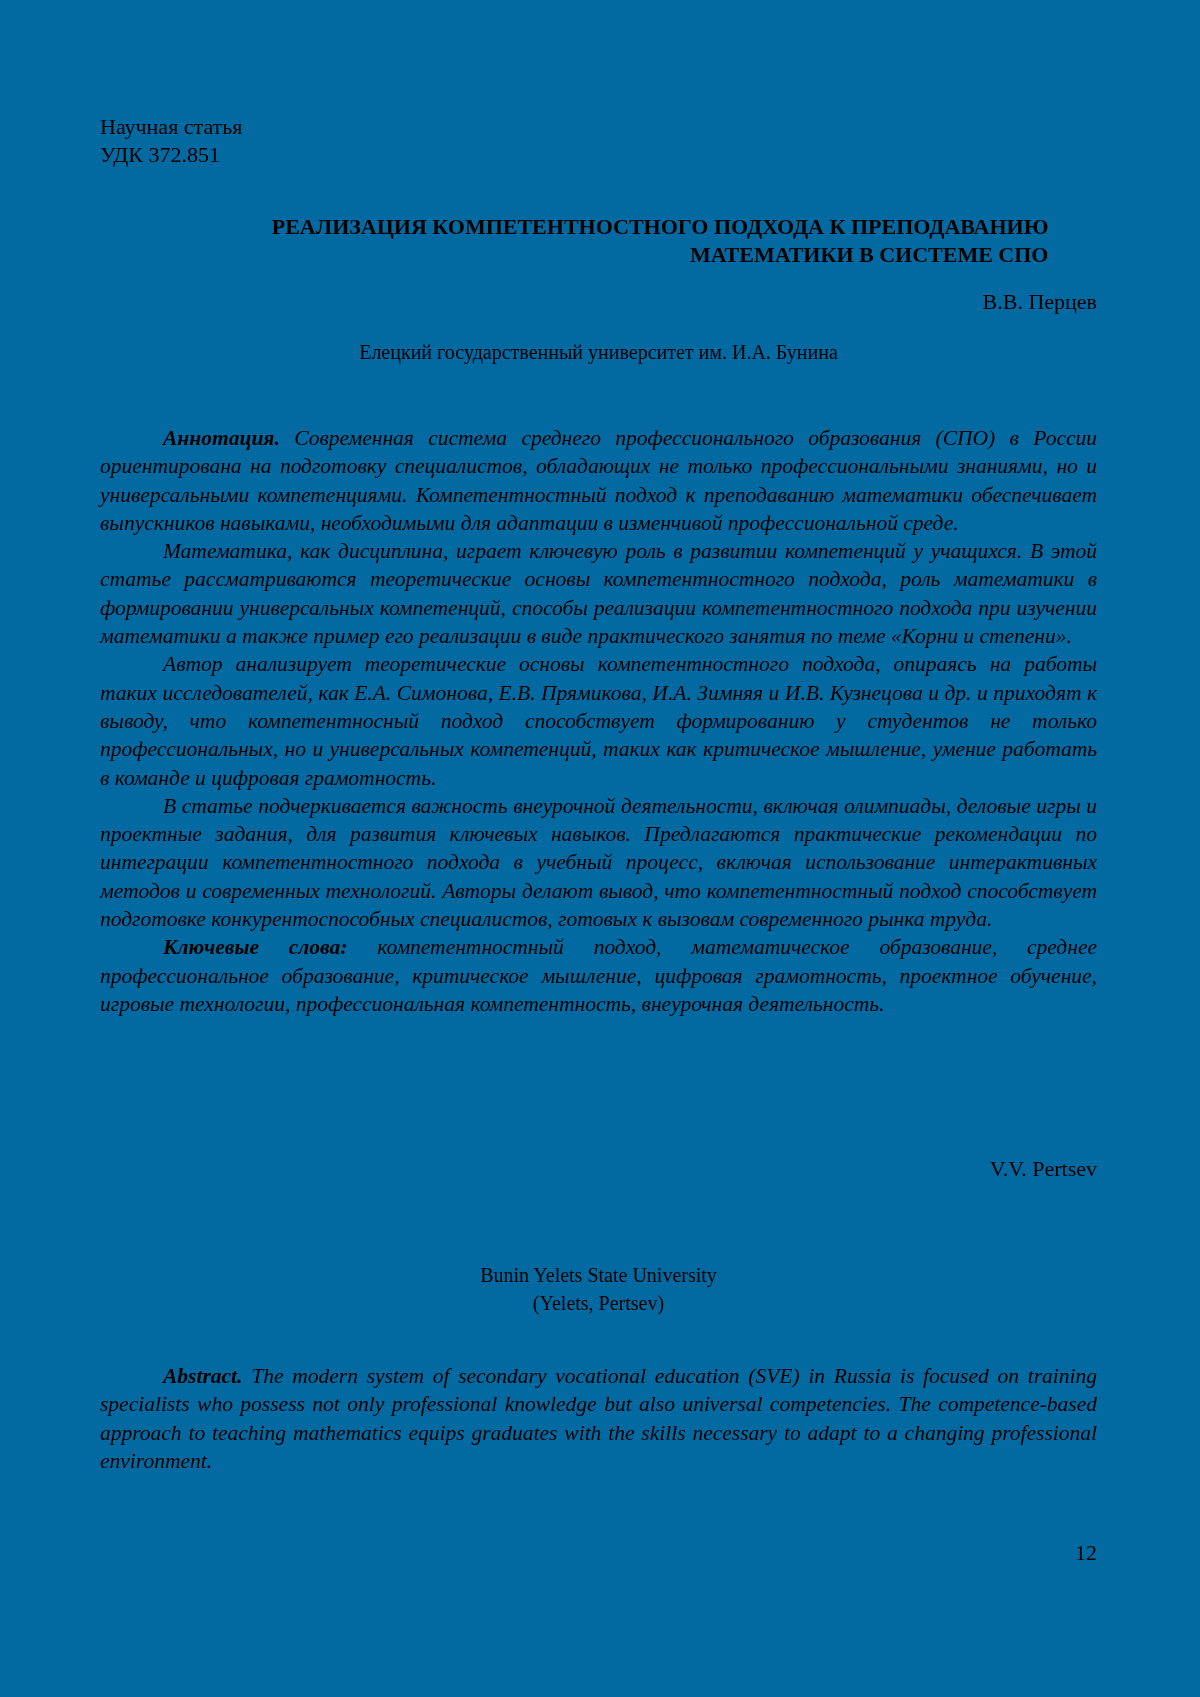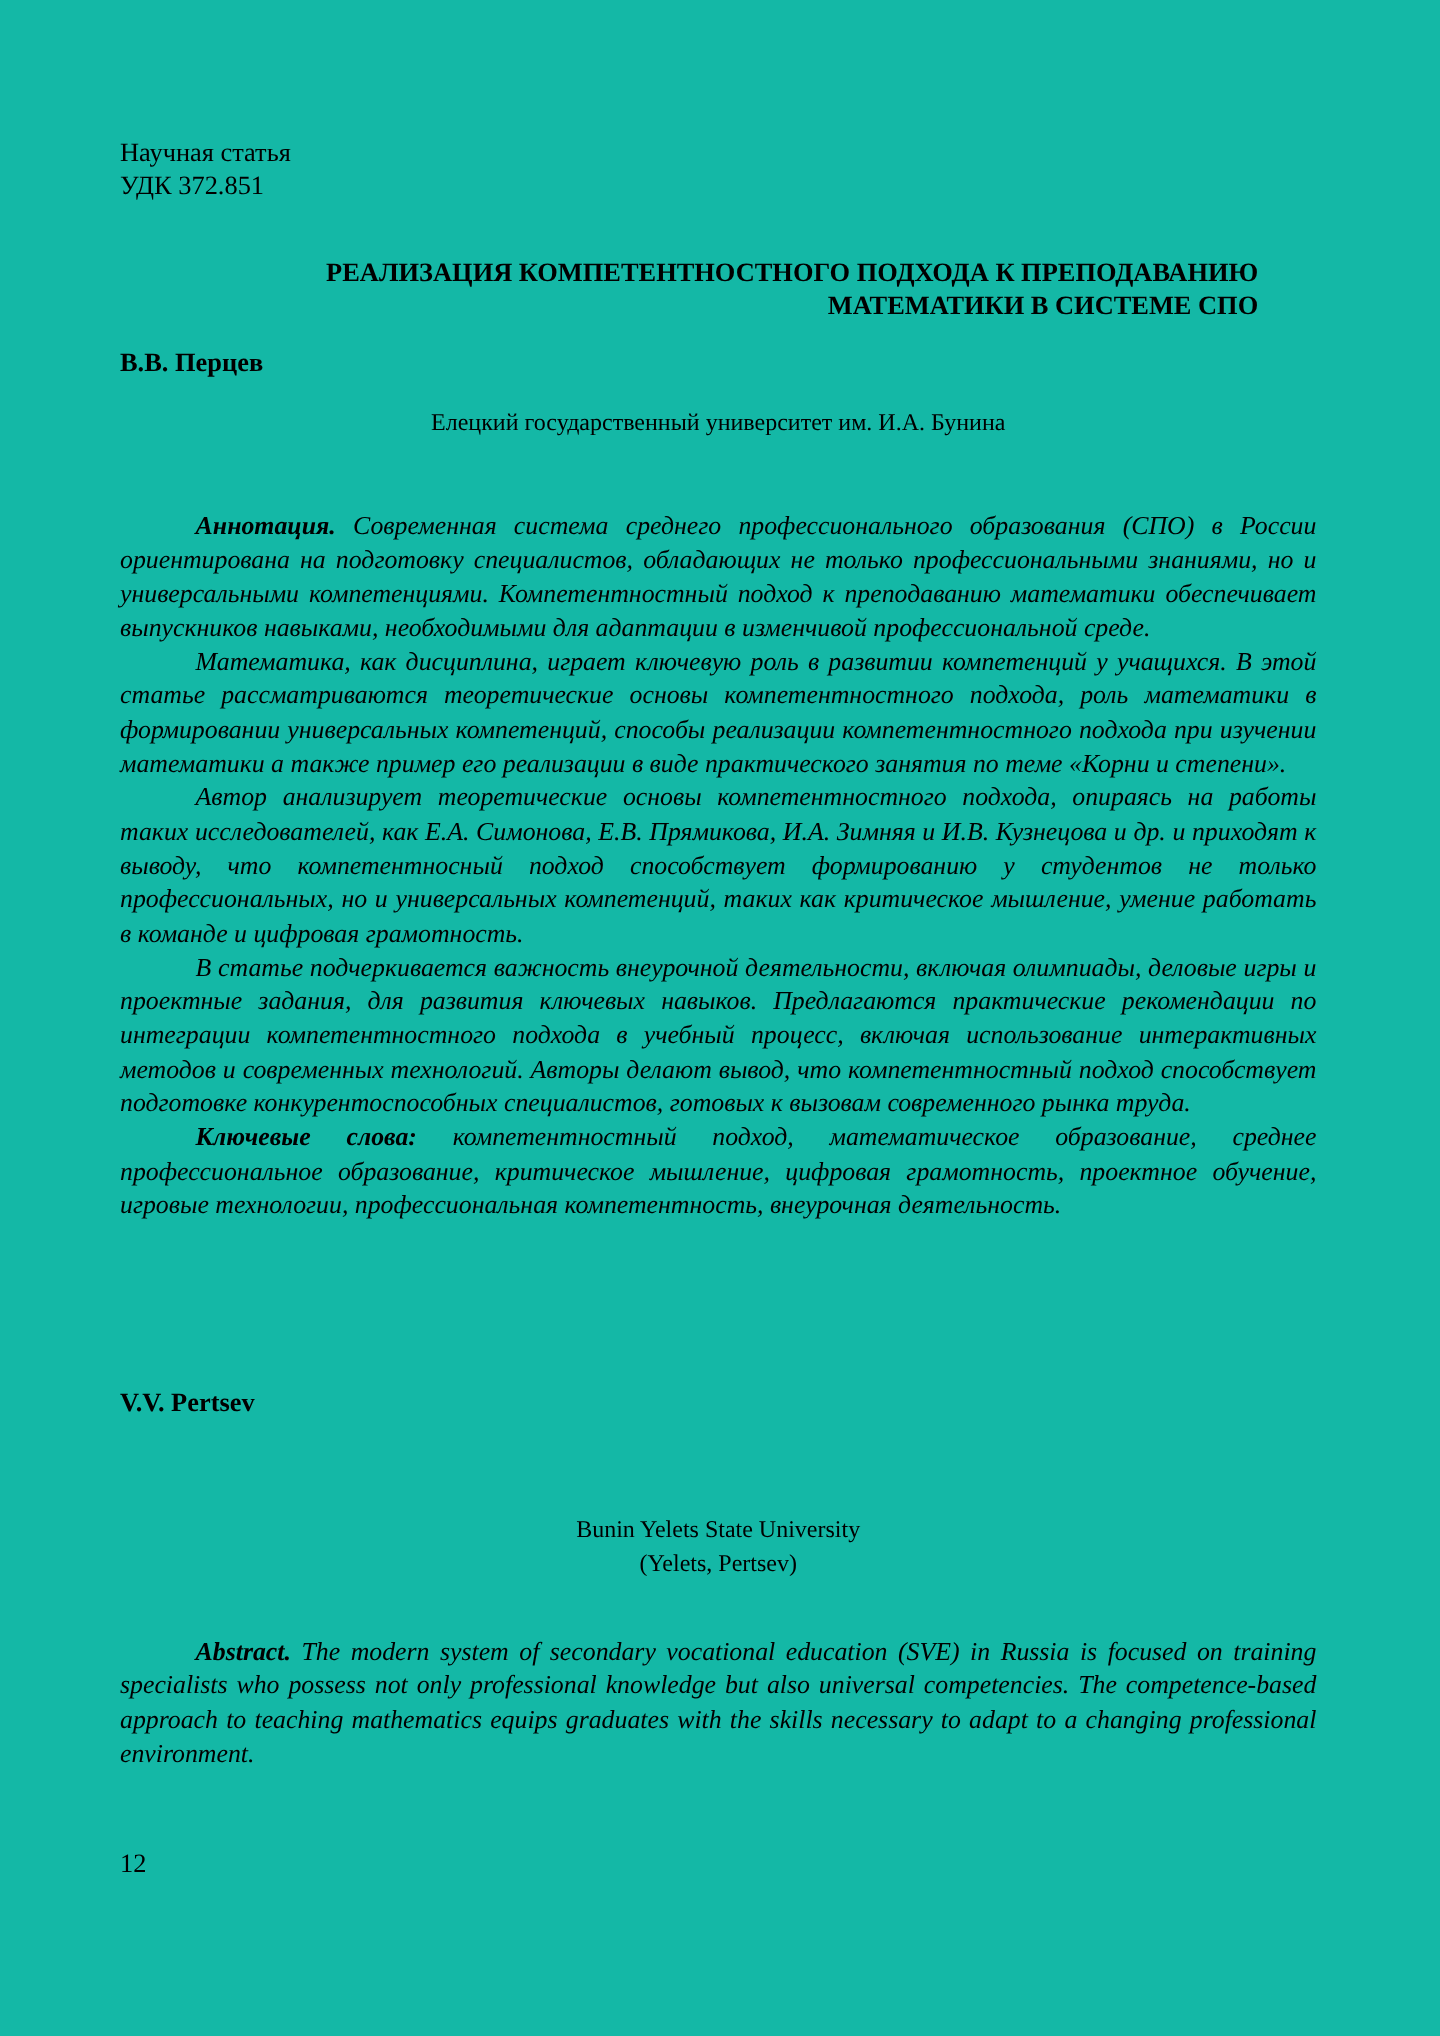--- a/index.html
+++ b/index.html
@@ -4,21 +4,21 @@
 <style>
   html, body {
     margin: 0;
     padding: 0;
     background: #ffffff;
   }
   .sheet {
     position: relative;
     width: 1200px;
     height: 1697px;
-    background: #14b8a6;
+    background: #0369a1;
     color: #000000;
     font-family: "Liberation Serif", serif;
     overflow: hidden;
   }
   .block {
     position: absolute;
     left: 100px;
     width: 997px;
   }
   .meta-line {
@@ -30,22 +30,22 @@
     font-size: 22px;
     line-height: 28.3px;
     font-weight: bold;
     text-align: right;
     max-width: 900px;
     margin: 0 auto;
   }
   .author-line {
     font-size: 22px;
     line-height: 28.3px;
-    font-weight: bold;
-    text-align: left;
+    font-weight: normal;
+    text-align: right;
     margin: 0;
   }
   .affil-line {
     font-size: 20px;
     line-height: 28.3px;
     text-align: center;
     margin: 0;
   }
   .par {
     font-size: 21.5px;
@@ -55,21 +55,21 @@
     text-indent: 63px;
     margin: 0;
   }
   .par b {
     font-weight: bold;
     margin-top: 20px;
   }
   .page-num {
     font-size: 22px;
     line-height: 28.3px;
-    text-align: left;
+    text-align: right;
     margin: 0;
   }
 </style>
 </head>
 <body>
 
 <div class="sheet">
 
   <div class="block" style="top: 113px;">
     <div class="meta-line">Научная статья</div>

